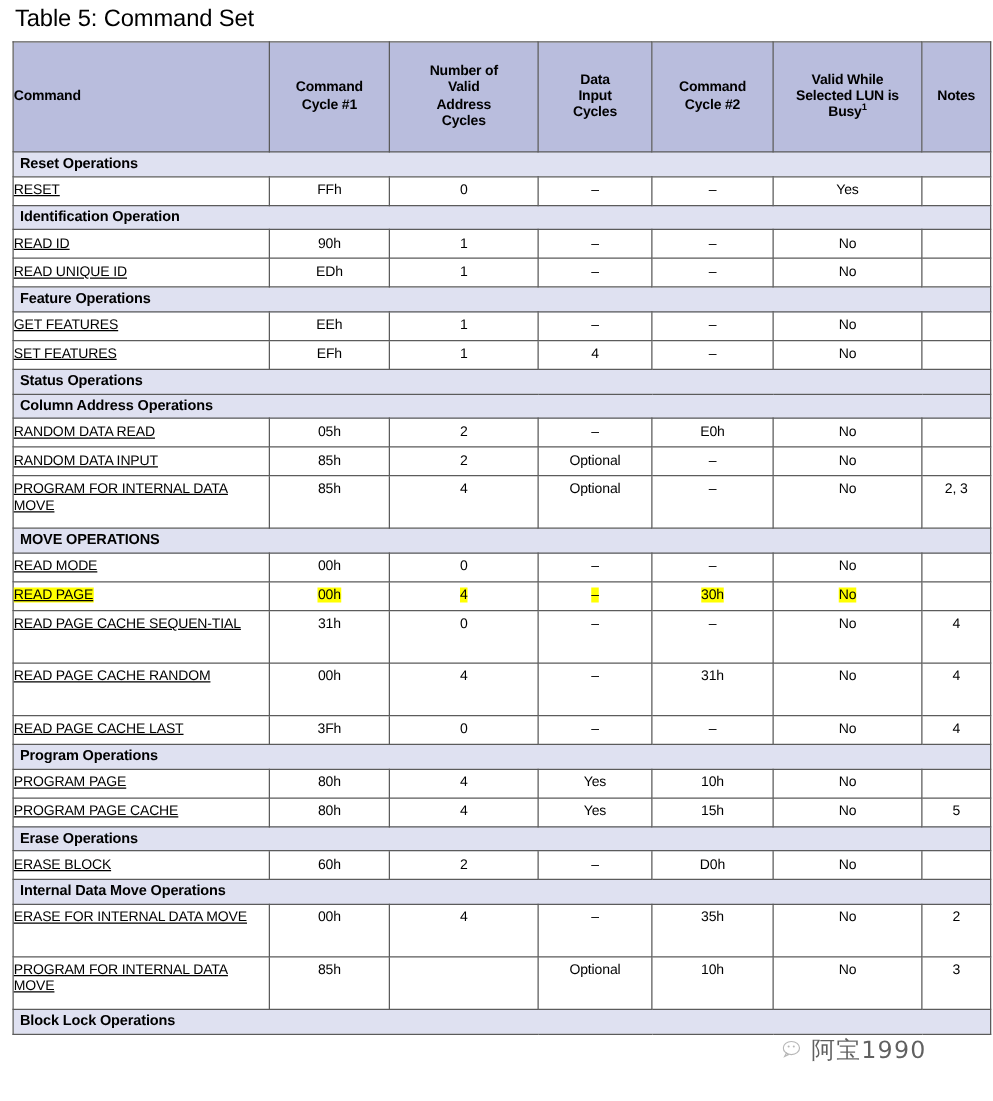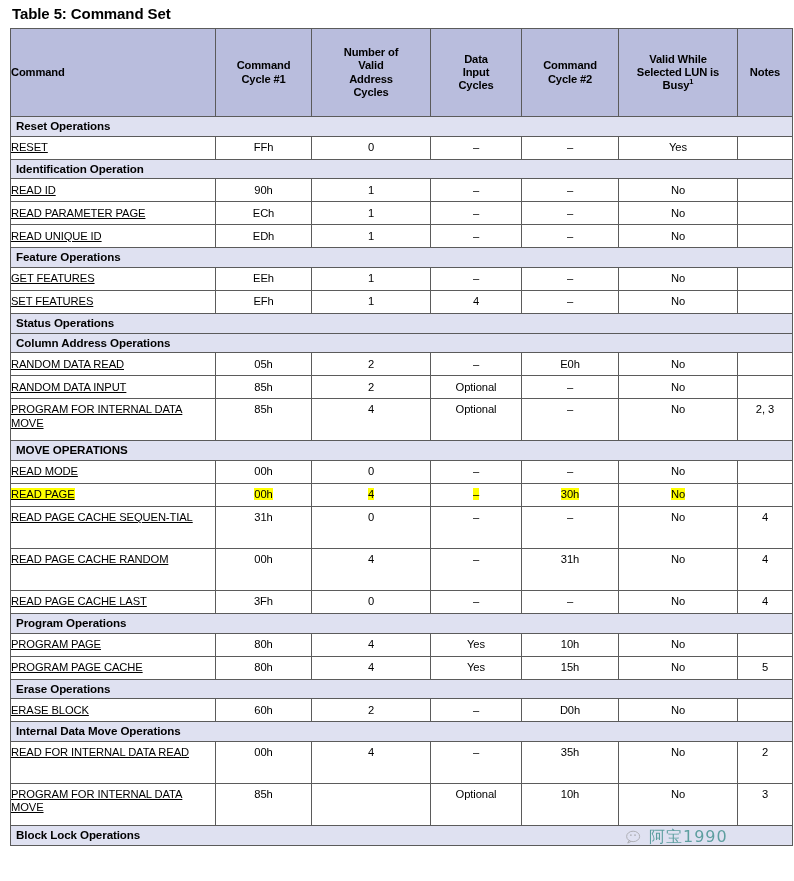--- a/index.html
+++ b/index.html
@@ -6,22 +6,22 @@
   body{
     width:794px;height:881px;
     background:#ffffff;
     font-family:"Liberation Sans","DejaVu Sans",sans-serif;
     color:#000000;
     overflow:hidden;
   }
   #root{position:relative;width:794px;height:881px;box-sizing:border-box;padding:0 8px;}
 
   .table-title{
-    font-size:15px;
-    font-weight:bold;
+    font-size:19px;
+    font-weight:normal;
     letter-spacing:-0.1px;
     padding:5px 2px 6px 4px;
     color:#000;
   }
 
   table.cmdset{
     border-collapse:collapse;
     table-layout:fixed;
     width:782px;
     margin-left:2px;
@@ -89,22 +89,22 @@
 
   
   .watermark{
     position:absolute;
     left:626px;top:827px;
     display:flex;align-items:center;gap:4px;
     opacity:.62;
     pointer-events:none;
   }
   .watermark .wm-text{
-    font-size:16px;
-    color:#0f766e;
+    font-size:19px;
+    color:#000000;
     letter-spacing:1px;
     font-family:"DejaVu Sans",sans-serif;
     text-align:right;
   }
   .wm-icon{width:19px;height:16px;display:block;}
 </style>
 </head>
 <body>
 
 <div id="root">
@@ -174,29 +174,20 @@
         <tr class="data">
           <td class="c-name">READ ID</td>
           <td class="c-val">90h</td>
           <td class="c-val">1</td>
           <td class="c-val">–</td>
           <td class="c-val">–</td>
           <td class="c-val">No</td>
           <td class="c-val"></td>
         </tr>
         <tr class="data">
-          <td class="c-name">READ PARAMETER PAGE</td>
-          <td class="c-val">ECh</td>
-          <td class="c-val">1</td>
-          <td class="c-val">–</td>
-          <td class="c-val">–</td>
-          <td class="c-val">No</td>
-          <td class="c-val"></td>
-        </tr>
-        <tr class="data">
           <td class="c-name">READ UNIQUE ID</td>
           <td class="c-val">EDh</td>
           <td class="c-val">1</td>
           <td class="c-val">–</td>
           <td class="c-val">–</td>
           <td class="c-val">No</td>
           <td class="c-val"></td>
         </tr>
         <tr class="section">
           <td colspan="7">Feature Operations</td>
@@ -330,21 +321,21 @@
           <td class="c-val">2</td>
           <td class="c-val">–</td>
           <td class="c-val">D0h</td>
           <td class="c-val">No</td>
           <td class="c-val"></td>
         </tr>
         <tr class="section">
           <td colspan="7">Internal Data Move Operations</td>
         </tr>
         <tr class="data tall">
-          <td class="c-name">READ FOR INTERNAL DATA READ</td>
+          <td class="c-name">ERASE FOR INTERNAL DATA MOVE</td>
           <td class="c-val">00h</td>
           <td class="c-val">4</td>
           <td class="c-val">–</td>
           <td class="c-val">35h</td>
           <td class="c-val">No</td>
           <td class="c-val">2</td>
         </tr>
         <tr class="data tall">
           <td class="c-name">PROGRAM FOR INTERNAL DATA MOVE</td>
           <td class="c-val">85h</td>

